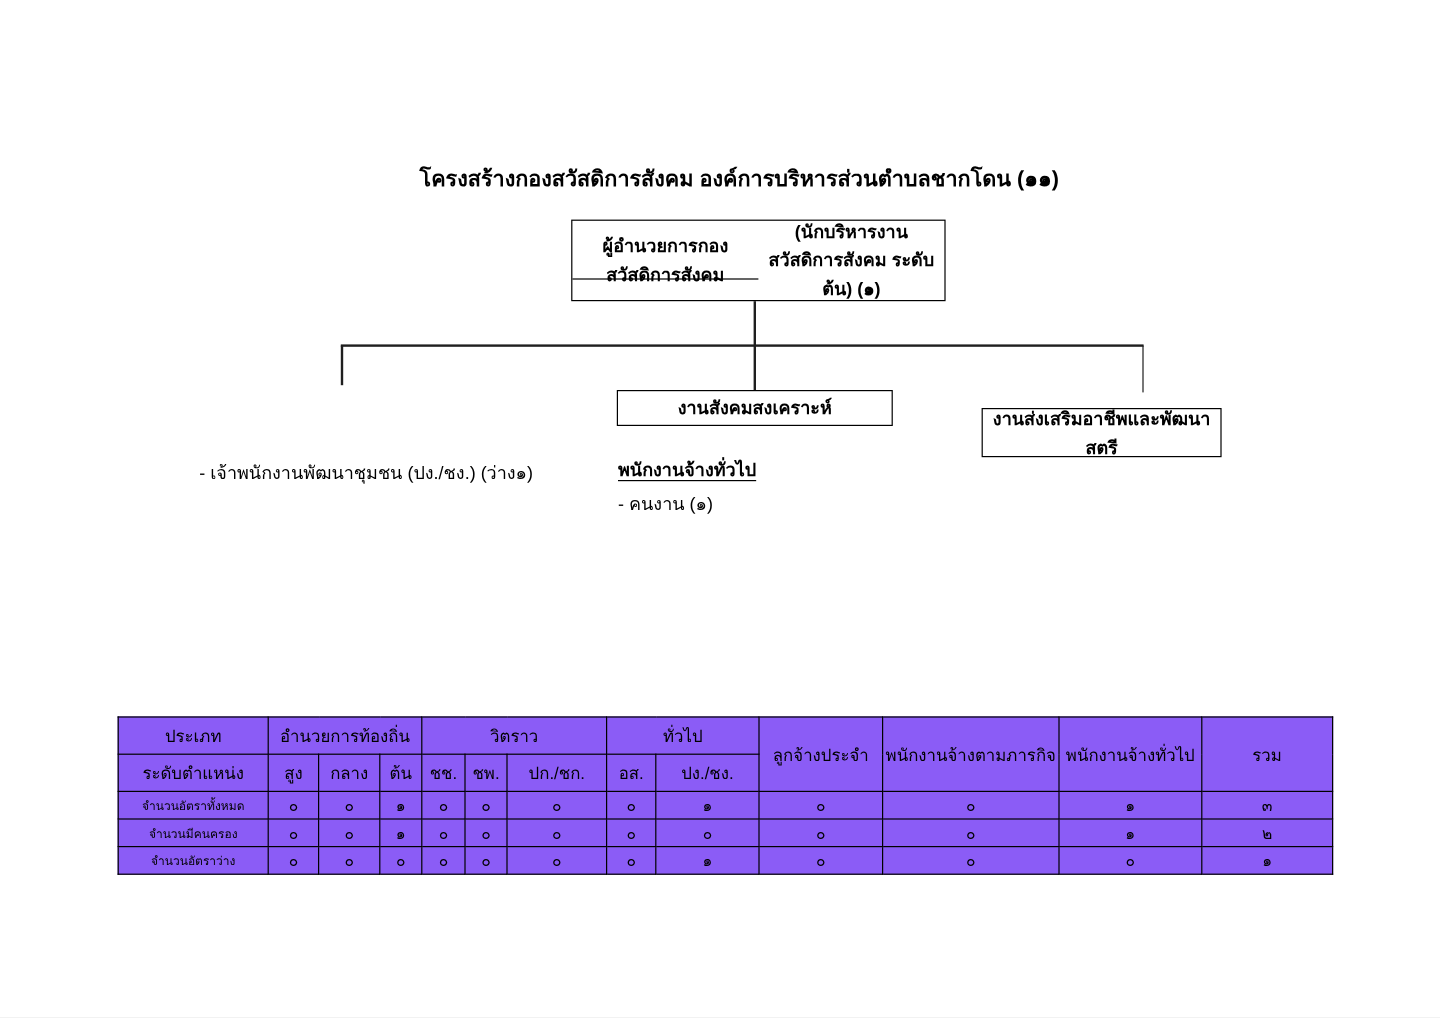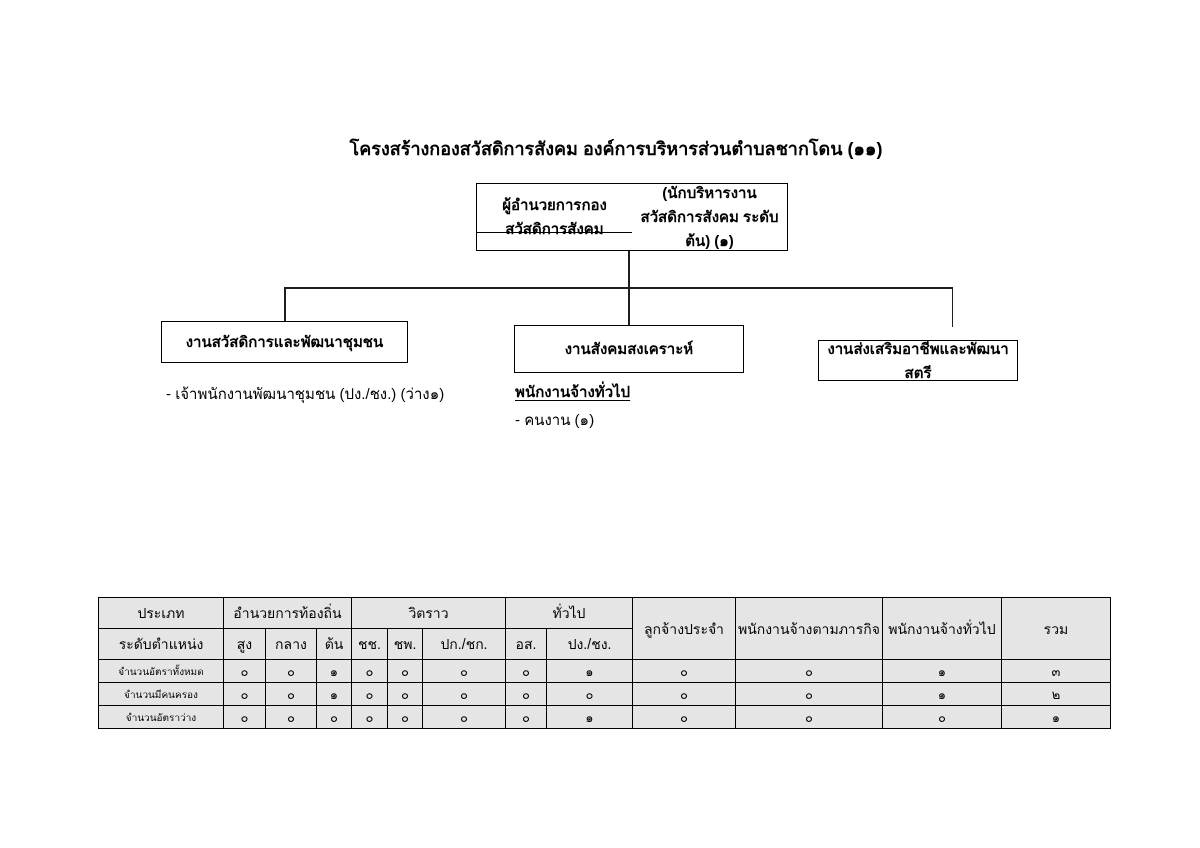--- a/index.html
+++ b/index.html
@@ -32,40 +32,40 @@
     text-align: center;
     font-size: 15px;
     font-weight: bold;
     box-sizing: border-box;
   }
   .director { left:476px; top:183px; width:312px; height:68px; padding:0; }
   .director .drow { width:100%; display:flex; align-items:center; justify-content:center; box-sizing:border-box; }
   .director .drow1 { height:32px; border-bottom:1.5px solid #000; }
   .director .drow2 { height:34.5px; }
   .unit-left  { left:161px; top:321px; width:247px; height:42px; }
-  .unit-mid   { left:514px; top:325px; width:230px; height:48px; }
+  .unit-mid   { left:514px; top:325px; width:230px; height:30px; }
   .unit-right { left:818px; top:340px; width:200px; height:41px; }
   
   .cline { position: absolute; background: #1f1f1f; }
   .l-v-main  { left:628px; top:250px; width:1.5px; height:76px; }
   .l-h       { left:284px; top:287px; width:669px; height:1.5px; }
   .l-v-left  { left:284px; top:288px; width:1.5px; height:33px; }
   .l-v-right { left:951.5px; top:288px; width:1.5px; height:39px; }
   
   .note { position:absolute; font-size:15px; white-space:nowrap; }
   .note-left      { left:166px; top:382px; }
   .note-mid-head  { left:515px; top:380px; font-weight:bold; text-decoration:underline; text-underline-offset:3px; }
   .note-mid-item  { left:515px; top:408px; }
   
   .doc-table {
     position: absolute;
     left: 98px; top: 597px;
     border-collapse: collapse;
     table-layout: fixed;
-    background: #e5e5e5;
+    background: #8b5cf6;
     padding-left: 31px;
   }
   .doc-table td {
     border: 1px solid #000;
     text-align: center;
     vertical-align: middle;
     padding: 0 2px;
     font-size: 14px;
     white-space: nowrap;
     overflow: hidden;
@@ -85,23 +85,20 @@
   <div class="cline l-v-main"></div>
   <div class="cline l-h"></div>
   <div class="cline l-v-left"></div>
   <div class="cline l-v-right"></div>
 
   <div class="obox director">
     <div class="drow drow1">ผู้อำนวยการกองสวัสดิการสังคม</div>
     <div class="drow drow2">(นักบริหารงานสวัสดิการสังคม ระดับต้น) (๑)</div>
   </div>
 
-  <div class="obox unit-left">
-    <span>งานสวัสดิการและพัฒนาชุมชน</span>
-  </div>
   <div class="obox unit-mid">
     <span>งานสังคมสงเคราะห์</span>
   </div>
   <div class="obox unit-right">
     <span>งานส่งเสริมอาชีพและพัฒนาสตรี</span>
   </div>
 
   <div class="note note-left">- เจ้าพนักงานพัฒนาชุมชน (ปง./ชง.) (ว่าง๑)</div>
   <div class="note note-mid-head">พนักงานจ้างทั่วไป</div>
   <div class="note note-mid-item">- คนงาน  (๑)</div>

